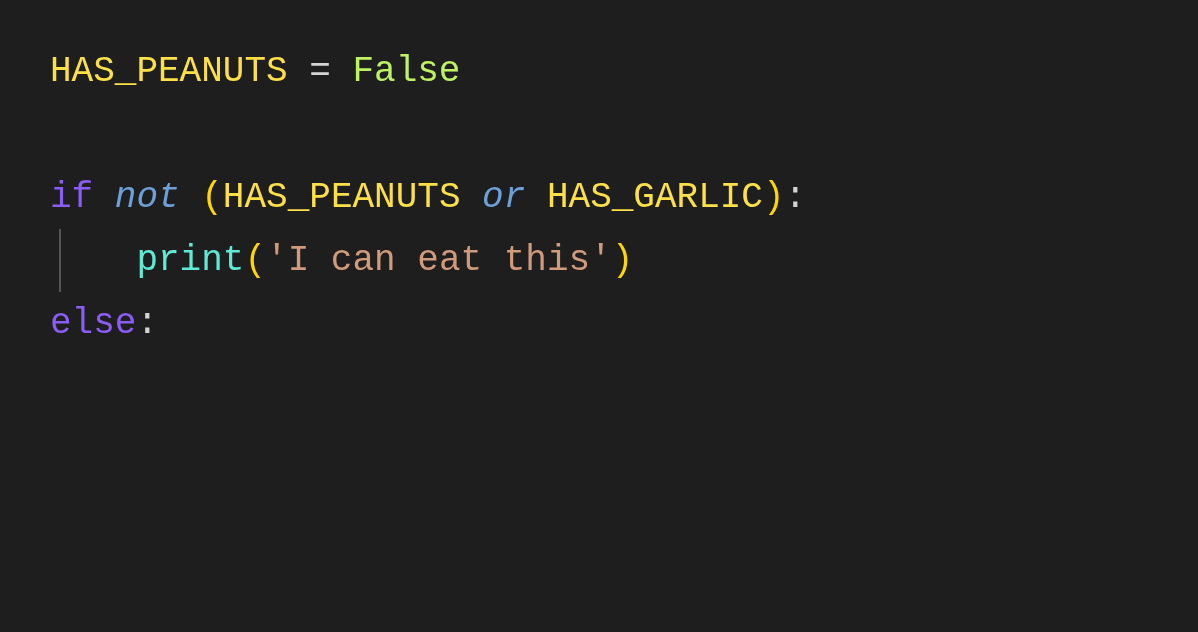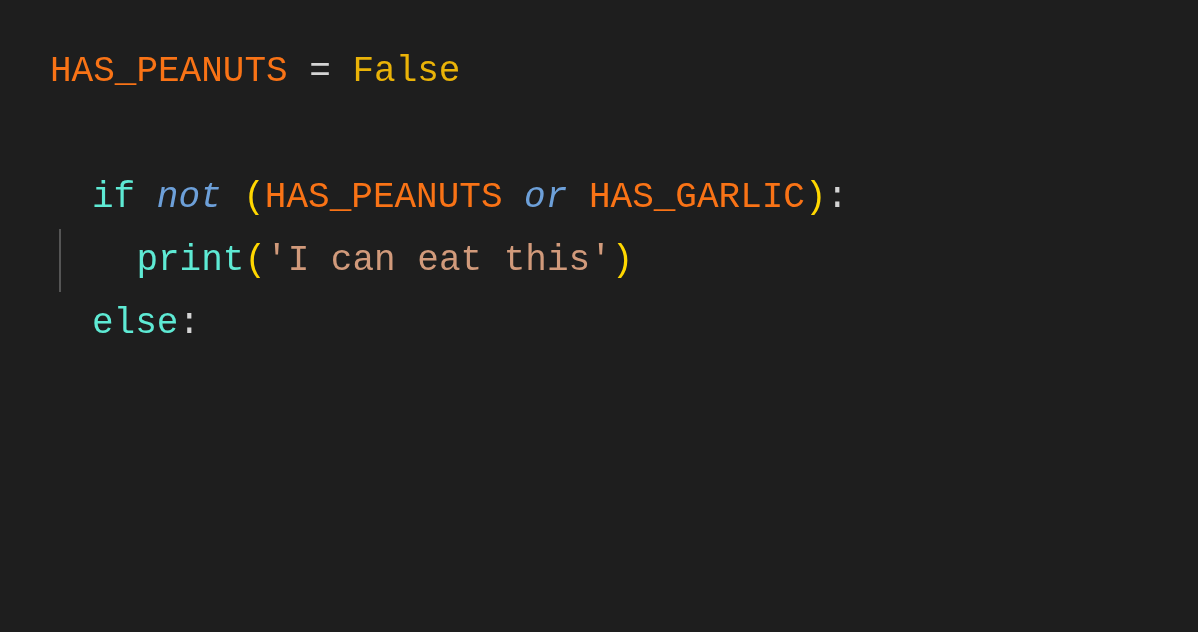--- a/index.html
+++ b/index.html
@@ -24,24 +24,24 @@
       position: relative;
     }
     .indent-guide {
       position: absolute;
       left: 0.4ch;
       top: 0;
       bottom: 0;
       width: 2px;
       background-color: #555555;
     }
-    .c-var { color: #f97316; }
+    .c-var { color: #fde047; }
     .c-op { color: #d4d4d4; }
-    .c-bool { color: #eab308; }
-    .c-kw { color: #5eead4; margin-left: 42px; }
+    .c-bool { color: #bef264; }
+    .c-kw { color: #8b5cf6; }
     .c-kw2 { color: #6da0d9; font-style: italic; }
     .c-paren-y { color: #ffd700; }
     .c-func { color: #5eead4; }
     .c-str { color: #d19a7b; text-align: center; }
     .c-colon { color: #d4d4d4; }
     .c-space { color: #d4d4d4; }
     .blank-line { height: 1.75em; }
     .indented { padding-left: 4ch; }
   </style>
 </head>

